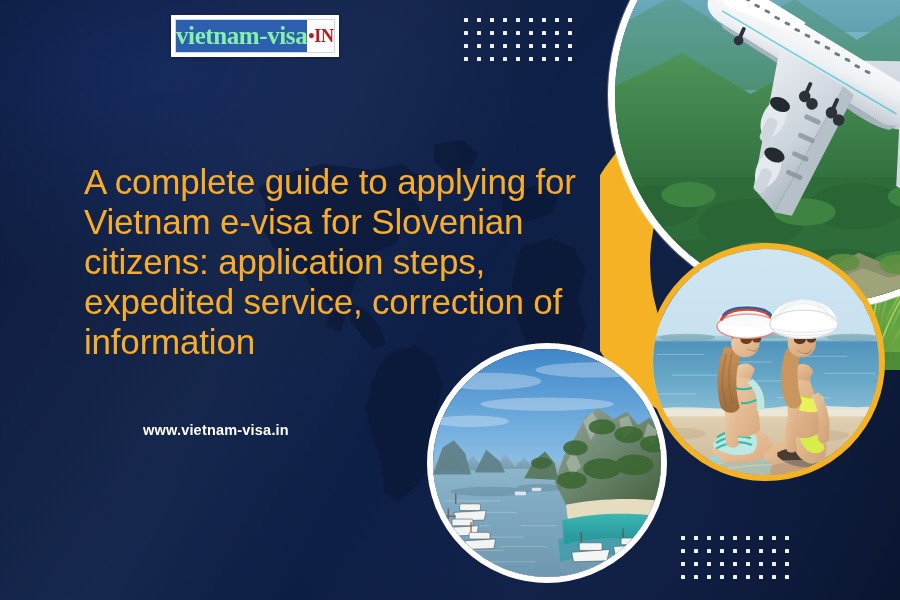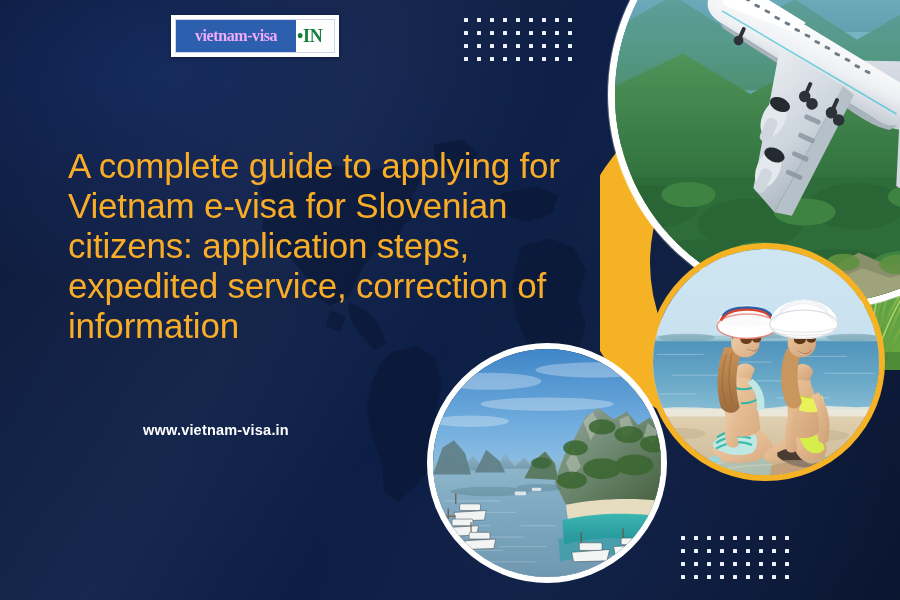--- a/index.html
+++ b/index.html
@@ -94,50 +94,50 @@
   .logo-blue {
     flex: 0 0 76%;
     background: #2d5faf;
     display: flex;
     align-items: center;
     justify-content: center;
   }
   .logo-blue span {
     font-family: "Liberation Serif", serif;
     font-weight: bold;
-    font-size: 16px;
-    color: #f0abfc;
+    font-size: 25px;
+    color: #86efac;
     letter-spacing: -0.4px;
     white-space: nowrap;
     transform: translateY(-0.5px);
   }
   .logo-white {
     flex: 1 1 auto;
     background: #ffffff;
     display: flex;
     align-items: center;
     justify-content: flex-start;
     padding-left: 1px;
   }
   .logo-white span {
     font-family: "Liberation Serif", serif;
     font-weight: bold;
     font-size: 18px;
-    color: #15803d;
+    color: #b91c1c;
     letter-spacing: -0.3px;
     white-space: nowrap;
   }
 
   
   .headline {
     position: absolute;
     left: 68px;
     top: 146px;
     width: 520px;
-    margin: 0;
+    margin: 16px;
     font-size: 35px;
     line-height: 40px;
     font-weight: normal;
     color: #f9ad26;
     letter-spacing: -0.2px;
   }
   .site-url {
     position: absolute;
     left: 139px;
     top: 418px;

